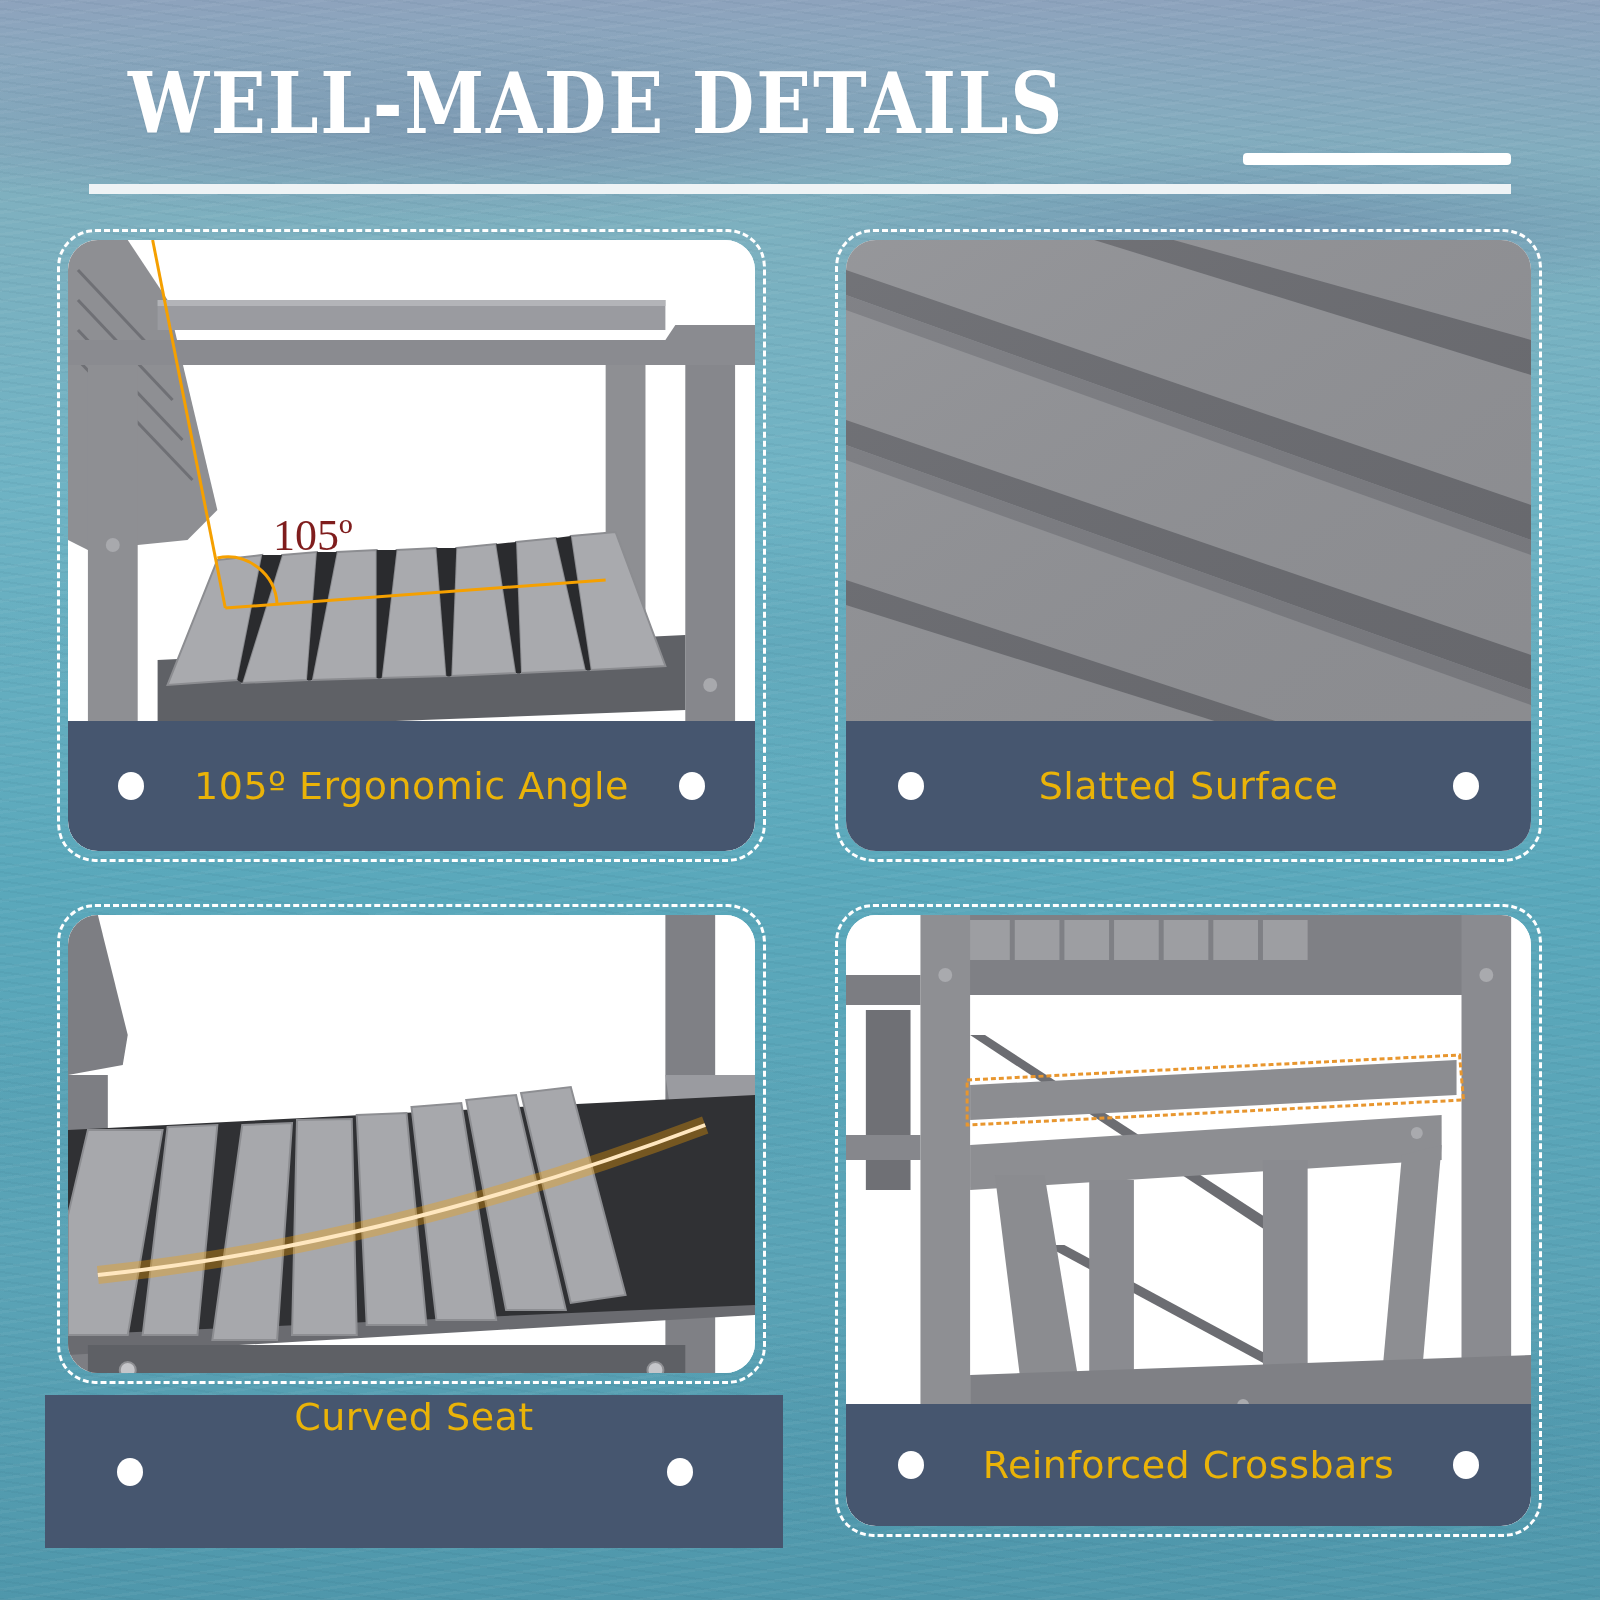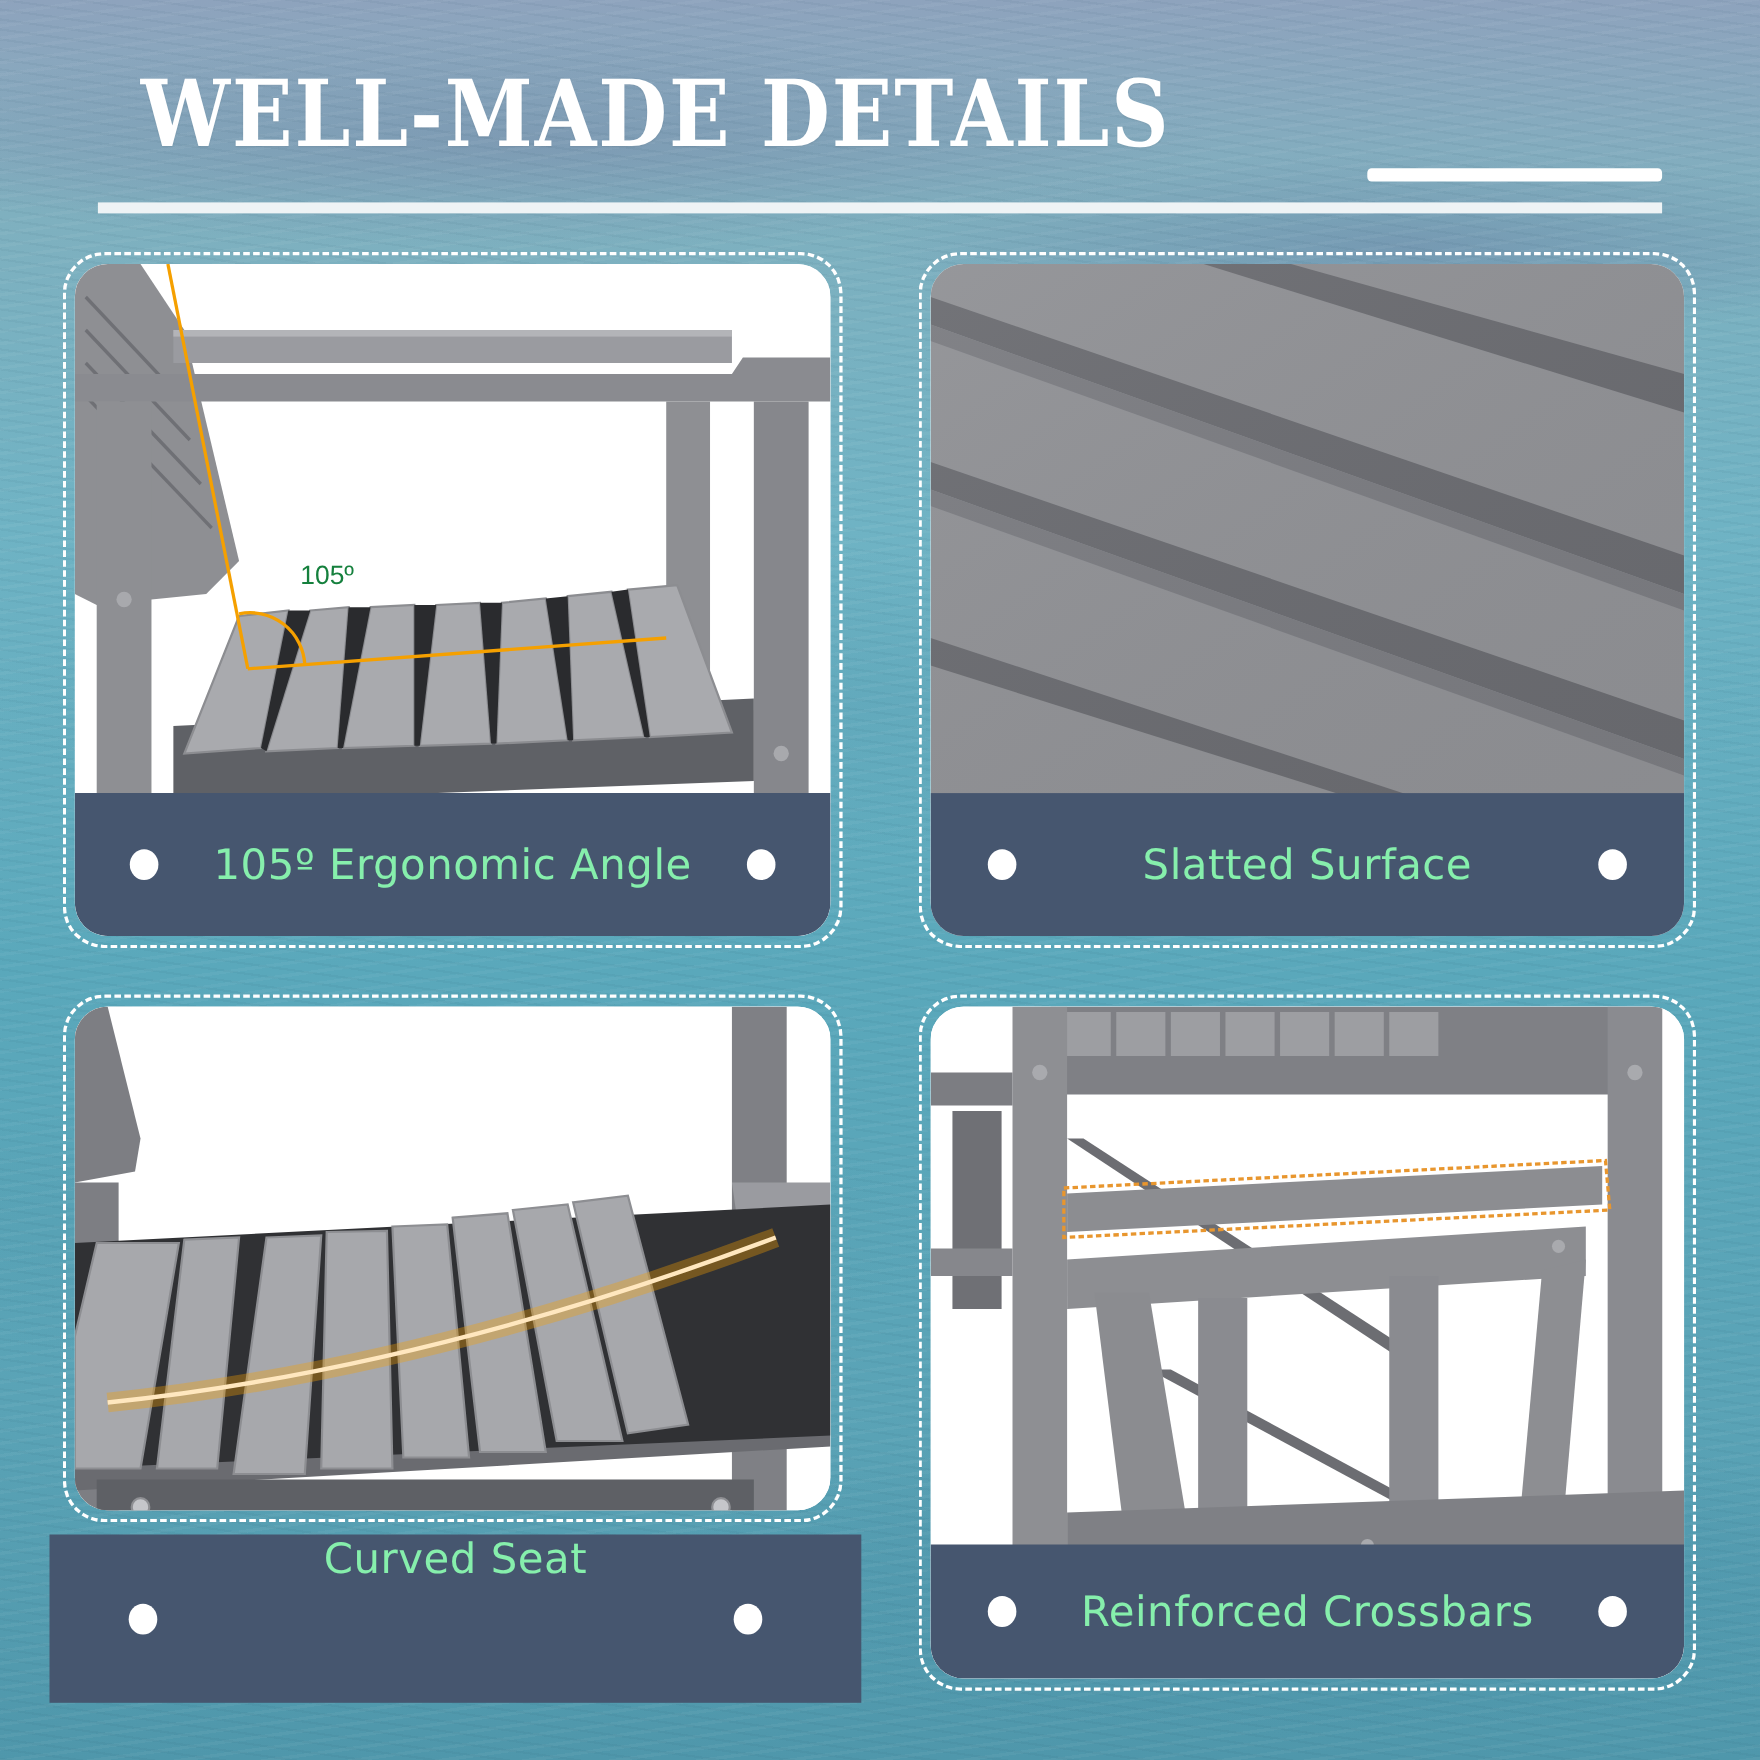--- a/index.html
+++ b/index.html
@@ -43,30 +43,30 @@
     position:relative; width:100%; height:100%;
     border-radius:30px; overflow:hidden; background:#ffffff;
   }
   .photo { position:absolute; left:0; top:0; width:100%; }
   .photo svg { display:block; width:100%; height:100%; }
   .label {
     position:absolute; left:0; right:0; bottom:0;
     background:#46566f; display:flex; align-items:center; justify-content:center;
   }
   .label-text {
-    color:#86efac; font-family:"DejaVu Sans", sans-serif; font-size:38px;
+    color:#eab308; font-family:"DejaVu Sans", sans-serif; font-size:38px;
     letter-spacing:0.5px; white-space:nowrap;
   }
   .dot {
     position:absolute; width:26px; height:28px; border-radius:50%; background:#ffffff;
     top:50%; transform:translateY(-50%);
   }
   .angle-text {
-    position:absolute; color:#15803d; font-family:Liberation Sans, sans-serif;
-    font-size:24px;
+    position:absolute; color:#7f1d1d; font-family:Liberation Serif, serif;
+    font-size:44px;
   }
   .standalone-label {
     position:absolute; left:45px; top:1395px; width:738px; height:153px;
     background:#46566f; display:flex; align-items:flex-start; justify-content:center;
   }
 </style>
 </head>
 <body>
 
 <div class="texture"></div>

